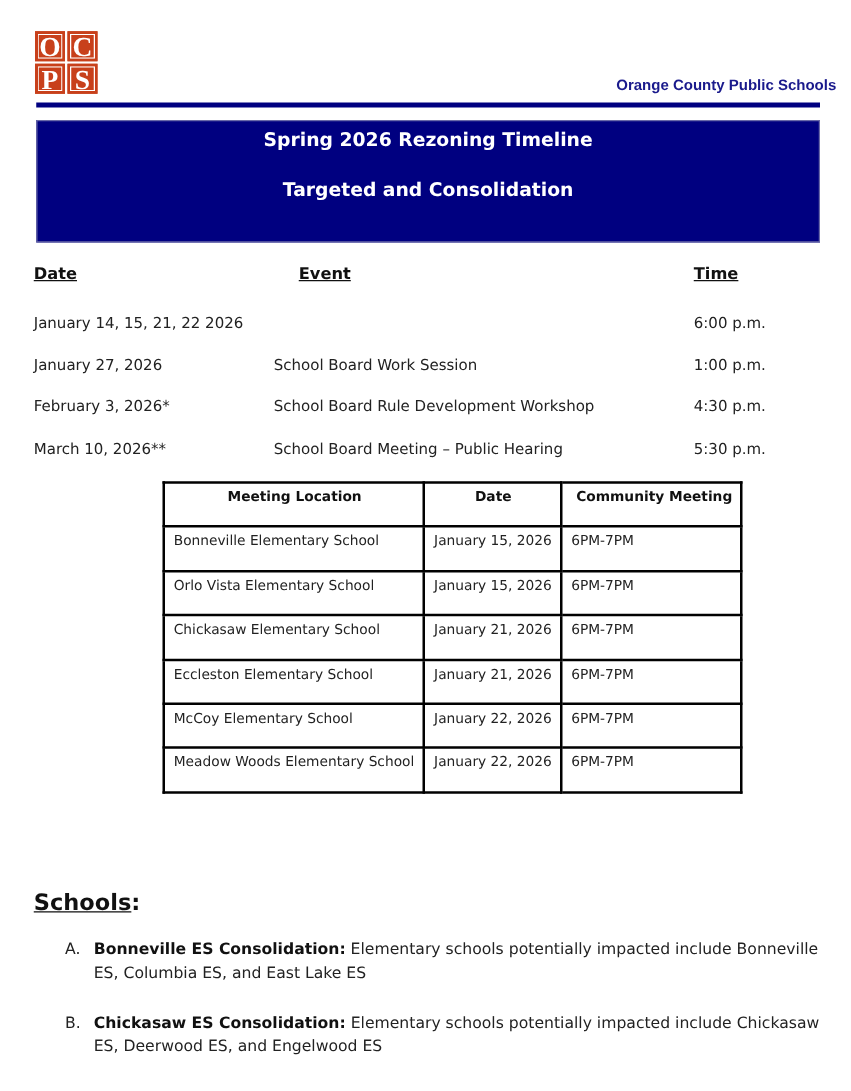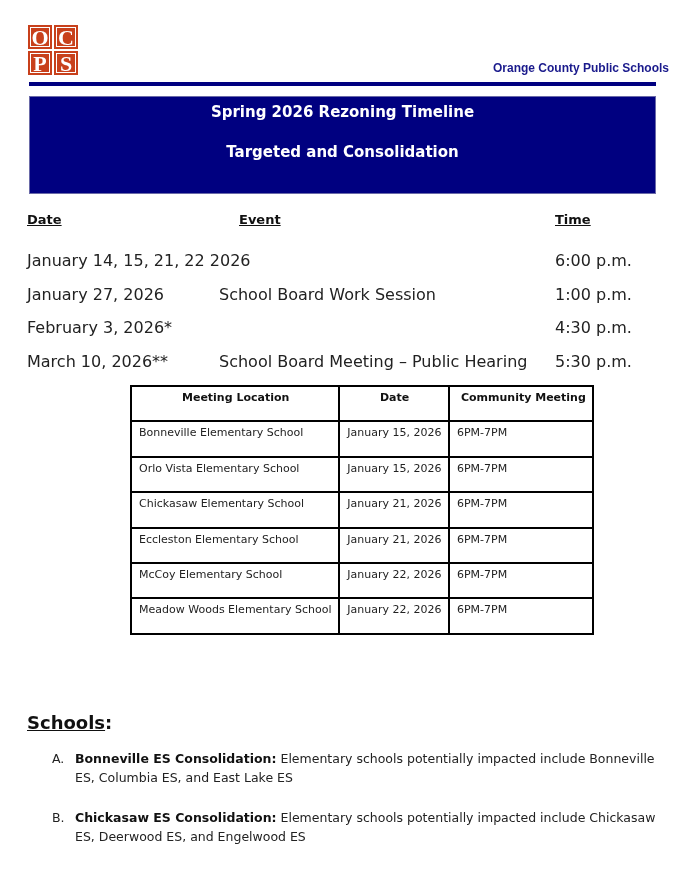--- a/index.html
+++ b/index.html
@@ -14,21 +14,21 @@
   .logo .c4 { left: 26px; top: 26px; }
 
   .org-name { position: absolute; right: 12px; top: 61px; font-family: "Liberation Sans", sans-serif; font-weight: bold; font-size: 12px; color: #1a1a8c; }
   .header-rule { position: absolute; left: 29px; top: 82px; width: 627px; height: 4px; background: #000080; }
 
   .title-box { position: absolute; left: 29px; top: 96px; width: 627px; height: 98px; background: #000080; border: 1px solid #6a6aa8; color: #ffffff; text-align: center; font-family: "DejaVu Sans", sans-serif; font-weight: bold; font-size: 15px; padding-left: 23px; }
   .title-box .l1 { position: absolute; left: 0; right: 0; top: 6px; }
   .title-box .l2 { position: absolute; left: 0; right: 0; top: 46px; }
 
   .sched-head { position: absolute; top: 212px; font-family: "DejaVu Sans", sans-serif; font-weight: bold; font-size: 13px; text-decoration: underline; color: #111; }
-  .sched-row { position: absolute; left: 0; width: 574px; height: 20px; font-family: "DejaVu Sans", sans-serif; font-size: 16px; color: #222; }
+  .sched-row { position: absolute; left: 0; width: 574px; height: 20px; font-family: "DejaVu Sans", sans-serif; font-size: 12px; color: #222; }
   .sched-row span { position: absolute; top: 0; white-space: nowrap; }
   .sched-row .d { left: 27px; }
   .sched-row .e { left: 219px; }
   .sched-row .t { left: 555px; }
 
   table.meet { position: absolute; left: 90px; top: 385px; width: 464px; border-collapse: collapse; font-family: "DejaVu Sans", sans-serif; font-size: 11px; color: #222; margin-left: 40px; }
   table.meet th, table.meet td { border: 2px solid #000; height: 35.4px; vertical-align: top; padding: 4px 6px 0 7px; white-space: nowrap; }
   table.meet th { font-weight: bold; text-align: center; color: #111; }
   table.meet th.cm { text-align: left; padding-left: 11px; }
   table.meet col.c1 { width: 239px; }
@@ -68,20 +68,21 @@
   <span class="d">January 14, 15, 21, 22 2026</span>
   <span class="t">6:00 p.m.</span>
 </div>
 <div class="sched-row" style="top:285px;">
   <span class="d">January 27, 2026</span>
   <span class="e">School Board Work Session</span>
   <span class="t">1:00 p.m.</span>
 </div>
 <div class="sched-row" style="top:318px;">
   <span class="d">February 3, 2026*</span>
+  <span class="e">School Board Rule Development Workshop</span>
   <span class="t">4:30 p.m.</span>
 </div>
 <div class="sched-row" style="top:352px;">
   <span class="d">March 10, 2026**</span>
   <span class="e">School Board Meeting – Public Hearing</span>
   <span class="t">5:30 p.m.</span>
 </div>
 
 <table class="meet">
   <colgroup>

